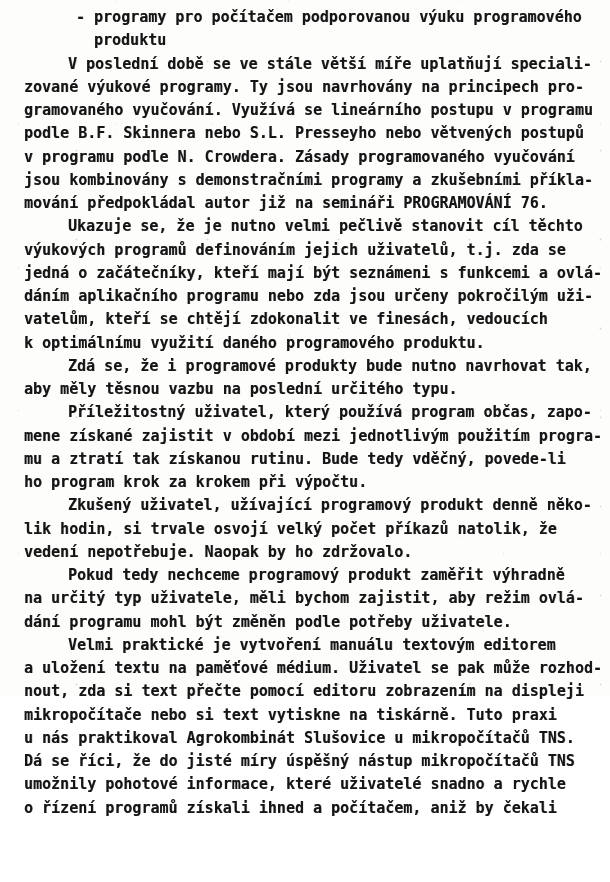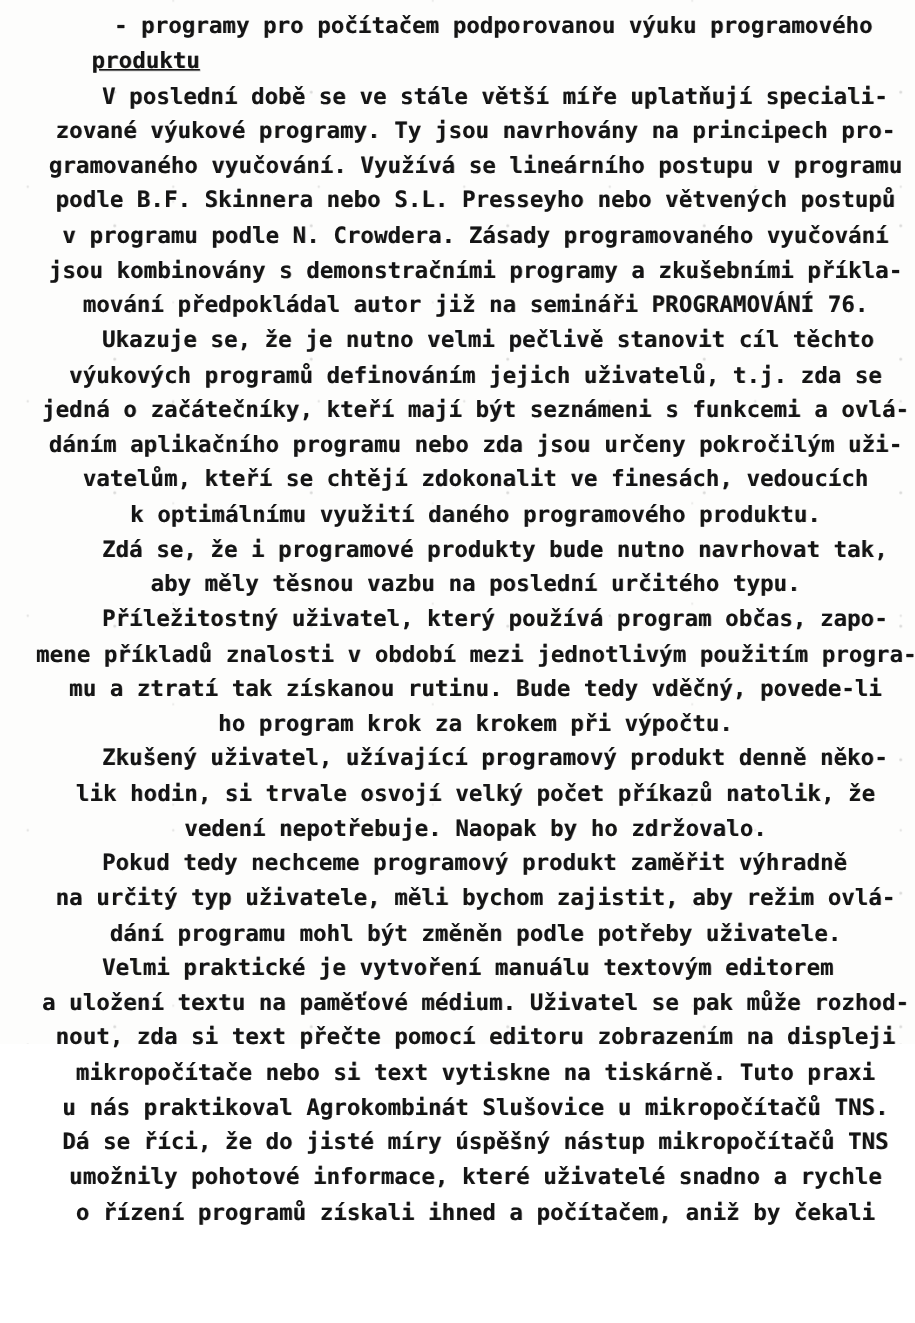--- a/index.html
+++ b/index.html
@@ -31,24 +31,24 @@
   .line {
     font-family: "DejaVu Sans Mono", "Liberation Mono", monospace;
     font-weight: bold;
     font-size: 15px;
     line-height: 23.25px;
     color: #151515;
     white-space: pre;
     text-shadow: 0.4px 0.3px 0 rgba(25,25,25,0.45);
     padding-left: 10px;
   }
-  .indent-body     { padding-left: 24px; text-align: center; }
+  .indent-body     { padding-left: 24px; }
   .indent-para     { padding-left: 68px; }
   .indent-list     { padding-left: 76px; }
-  .indent-listcont { padding-left: 61px; text-decoration: underline; }
+  .indent-listcont { padding-left: 94px; }
 </style>
 </head>
 <body>
 
 <div class="page">
   <div class="doc-text" id="doc-lines">
       <div class="line indent-list">- programy pro počítačem podporovanou výuku programového</div>
       <div class="line indent-listcont">produktu</div>
       <div class="line indent-para">V poslední době se ve stále větší míře uplatňují speciali-</div>
       <div class="line indent-body">zované výukové programy. Ty jsou navrhovány na principech pro-</div>
@@ -59,21 +59,21 @@
       <div class="line indent-body">mování předpokládal autor již na semináři PROGRAMOVÁNÍ 76.</div>
       <div class="line indent-para">Ukazuje se, že je nutno velmi pečlivě stanovit cíl těchto</div>
       <div class="line indent-body">výukových programů definováním jejich uživatelů, t.j. zda se</div>
       <div class="line indent-body">jedná o začátečníky, kteří mají být seznámeni s funkcemi a ovlá-</div>
       <div class="line indent-body">dáním aplikačního programu nebo zda jsou určeny pokročilým uži-</div>
       <div class="line indent-body">vatelům, kteří se chtějí zdokonalit ve finesách, vedoucích</div>
       <div class="line indent-body">k optimálnímu využití daného programového produktu.</div>
       <div class="line indent-para">Zdá se, že i programové produkty bude nutno navrhovat tak,</div>
       <div class="line indent-body">aby měly těsnou vazbu na poslední určitého typu.</div>
       <div class="line indent-para">Příležitostný uživatel, který používá program občas, zapo-</div>
-      <div class="line indent-body">mene příkladů znalosti v období mezi jednotlivým použitím progra-</div>
+      <div class="line indent-body">mene získané zajistit v období mezi jednotlivým použitím progra-</div>
       <div class="line indent-body">mu a ztratí tak získanou rutinu. Bude tedy vděčný, povede-li</div>
       <div class="line indent-body">ho program krok za krokem při výpočtu.</div>
       <div class="line indent-para">Zkušený uživatel, užívající programový produkt denně něko-</div>
       <div class="line indent-body">lik hodin, si trvale osvojí velký počet příkazů natolik, že</div>
       <div class="line indent-body">vedení nepotřebuje. Naopak by ho zdržovalo.</div>
       <div class="line indent-para">Pokud tedy nechceme programový produkt zaměřit výhradně</div>
       <div class="line indent-body">na určitý typ uživatele, měli bychom zajistit, aby režim ovlá-</div>
       <div class="line indent-body">dání programu mohl být změněn podle potřeby uživatele.</div>
       <div class="line indent-para">Velmi praktické je vytvoření manuálu textovým editorem</div>
       <div class="line indent-body">a uložení textu na paměťové médium. Uživatel se pak může rozhod-</div>

